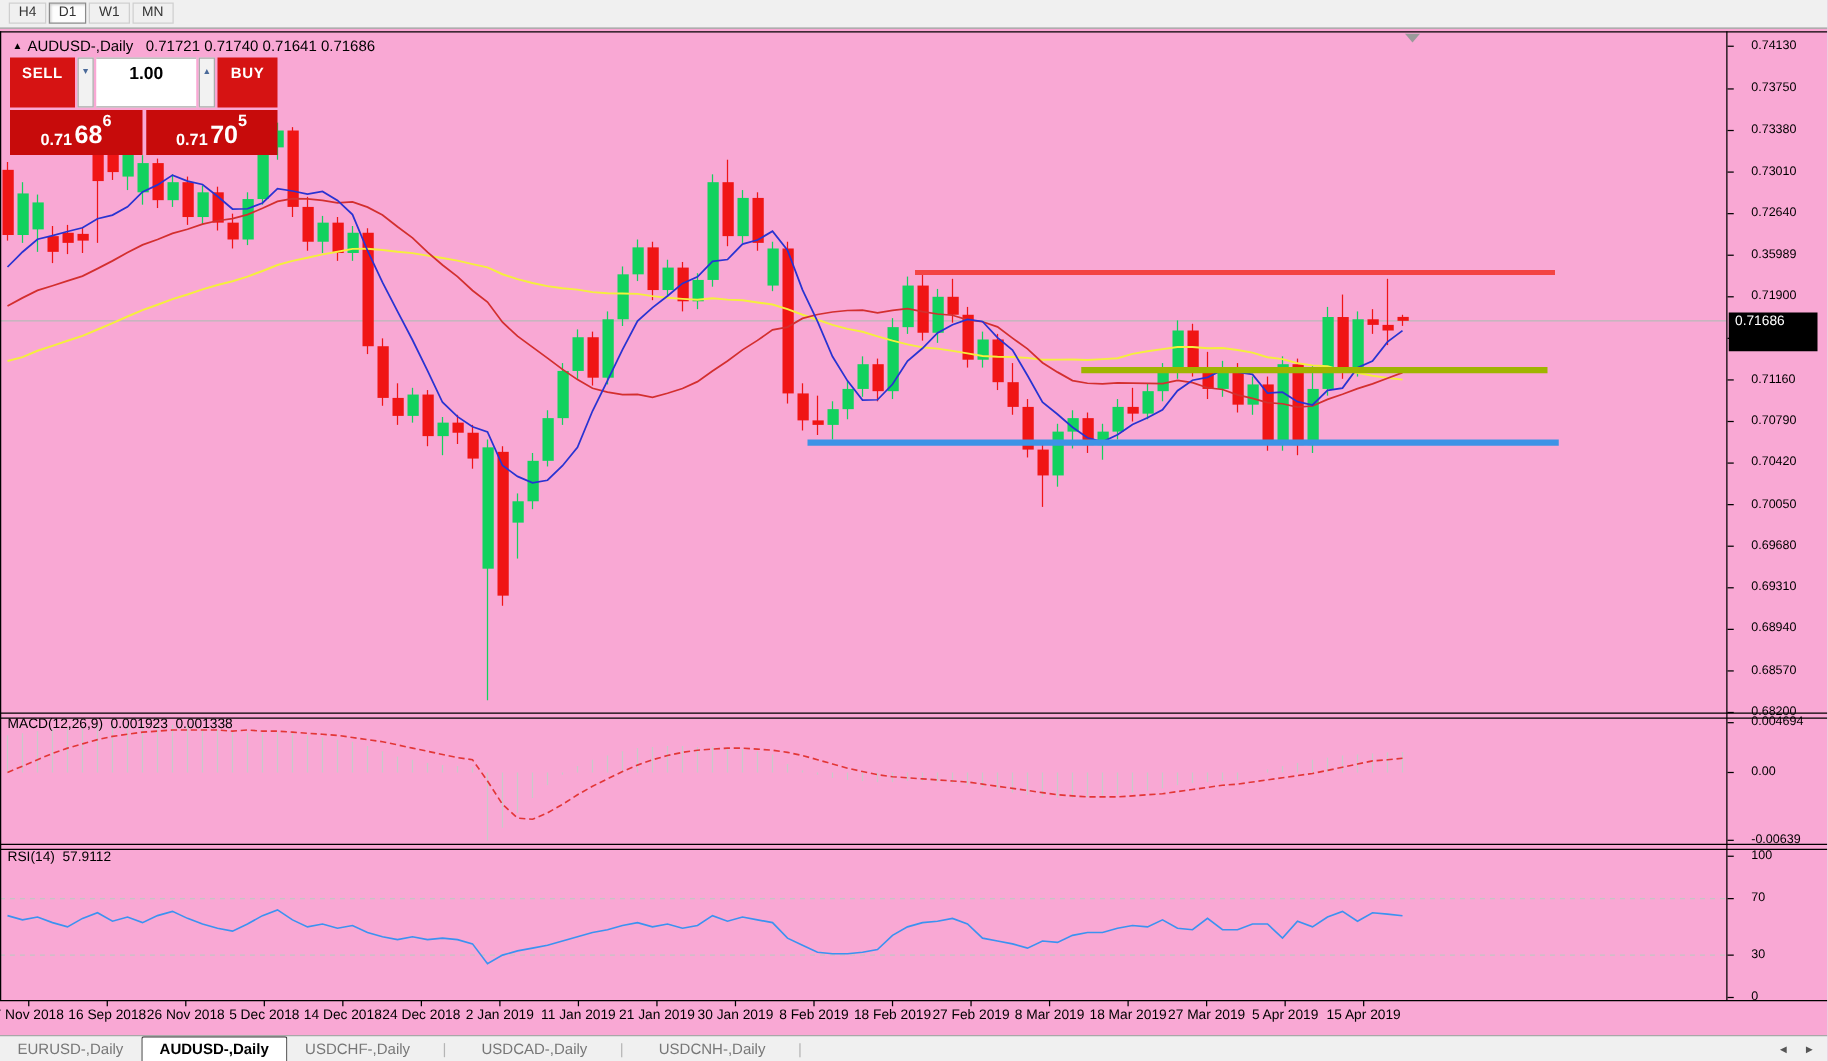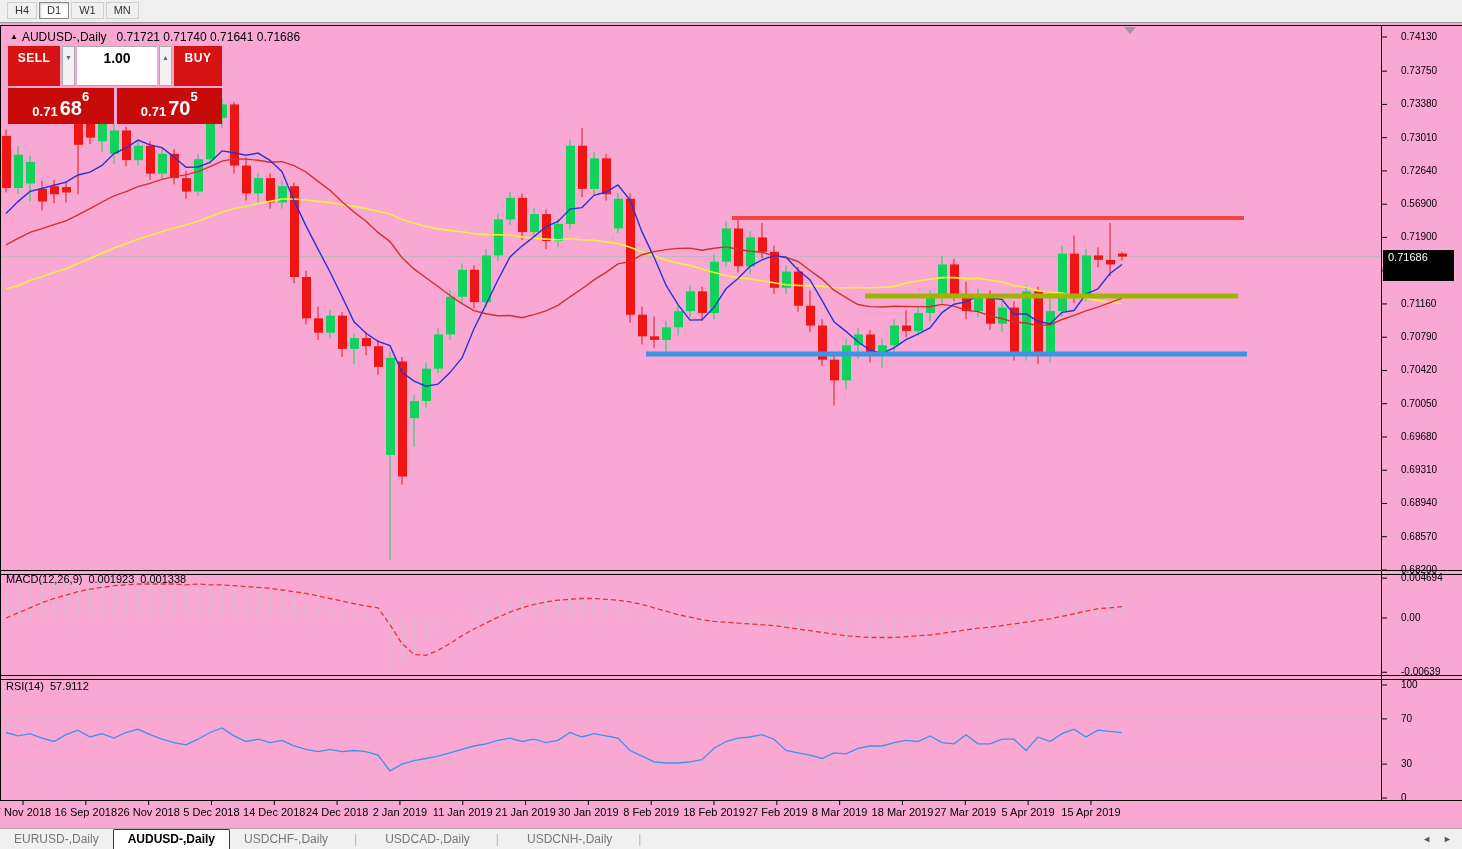--- a/index.html
+++ b/index.html
@@ -456,21 +456,21 @@
   </div>
 
   <div id="price-tag" style="top: 249.672px;">0.71686</div>
 
   <div id="price-axis-labels">
       <div class="axis-label" style="top: 31px;">0.74130</div>
       <div class="axis-label" style="top: 65.1551px;">0.73750</div>
       <div class="axis-label" style="top: 98.4115px;">0.73380</div>
       <div class="axis-label" style="top: 131.668px;">0.73010</div>
       <div class="axis-label" style="top: 164.924px;">0.72640</div>
-      <div class="axis-label" style="top: 198.18px;">0.56900</div>
+      <div class="axis-label" style="top: 198.18px;">0.35989</div>
       <div class="axis-label" style="top: 231.437px;">0.71900</div>
       <div class="axis-label" style="top: 264.693px;">0.71530</div>
       <div class="axis-label" style="top: 297.949px;">0.71160</div>
       <div class="axis-label" style="top: 331.206px;">0.70790</div>
       <div class="axis-label" style="top: 364.462px;">0.70420</div>
       <div class="axis-label" style="top: 397.718px;">0.70050</div>
       <div class="axis-label" style="top: 430.975px;">0.69680</div>
       <div class="axis-label" style="top: 464.231px;">0.69310</div>
       <div class="axis-label" style="top: 497.487px;">0.68940</div>
       <div class="axis-label" style="top: 530.744px;">0.68570</div>

